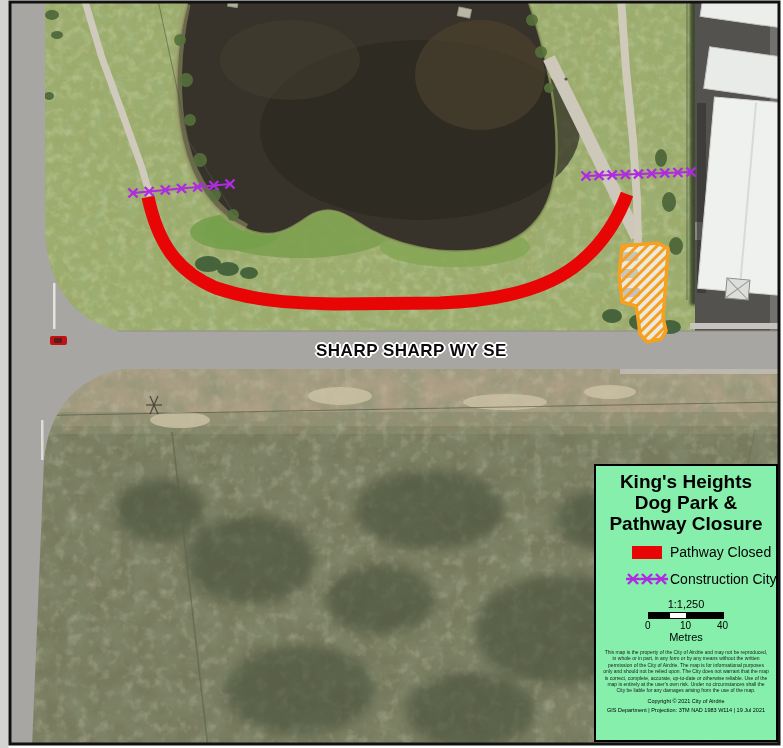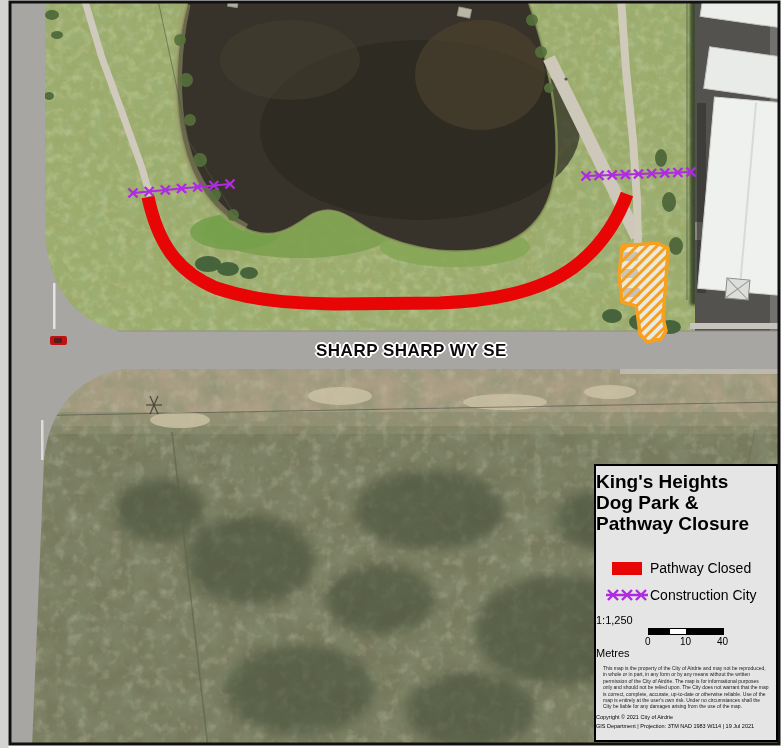--- a/index.html
+++ b/index.html
@@ -7,24 +7,24 @@
          font-family:"Liberation Sans",sans-serif;}
   .aerial{position:absolute;left:0;top:0;width:783px;height:748px;display:block;}
 
   
   .street-label{position:absolute;left:316px;top:341px;font-size:17px;font-weight:bold;
     letter-spacing:.5px;color:#0b0b0b;white-space:nowrap;
     text-shadow:-2px 0 0 #fff,2px 0 0 #fff,0 -2px 0 #fff,0 2px 0 #fff,
                 -1px -1px 0 #fff,1px 1px 0 #fff,-1px 1px 0 #fff,1px -1px 0 #fff;}
 
   
-  .legend{position:absolute;left:594px;top:464px;width:184px;height:278px;background:#e5e5e5;
-    border:2px solid #000;box-sizing:border-box;text-align:left;color:#000;overflow:hidden;}
+  .legend{position:absolute;left:594px;top:464px;width:184px;height:278px;background:#86efac;
+    border:2px solid #000;box-sizing:border-box;text-align:center;color:#000;overflow:hidden;}
   .legend-title{margin-top:5px;font-size:19px;font-weight:bold;line-height:21px;}
-  .legend-rows{margin-top:22px;}
+  .legend-rows{margin-top:6px;padding-left:20px;}
   .legend-row{display:flex;align-items:center;height:24px;margin:3px 4px 3px 8px;}
   .sym{width:46px;flex:0 0 46px;display:flex;align-items:center;justify-content:center;}
   .sym-path{width:30px;height:13px;}
   .sym-parking{width:30px;height:16px;border:3px solid #f5a01e;}
   .legend-row .lbl{font-size:14px;white-space:nowrap;}
   .scale-block{margin-top:7px;}
   .scale-ratio{font-size:11px;}
   .scale-bar{width:74px;height:5px;border:1px solid #000;margin:2px auto 0;display:flex;}
   .sb1{width:20px;background:#000;}
   .sb2{width:18px;background:#fff;border-left:1px solid #000;border-right:1px solid #000;box-sizing:border-box;}

